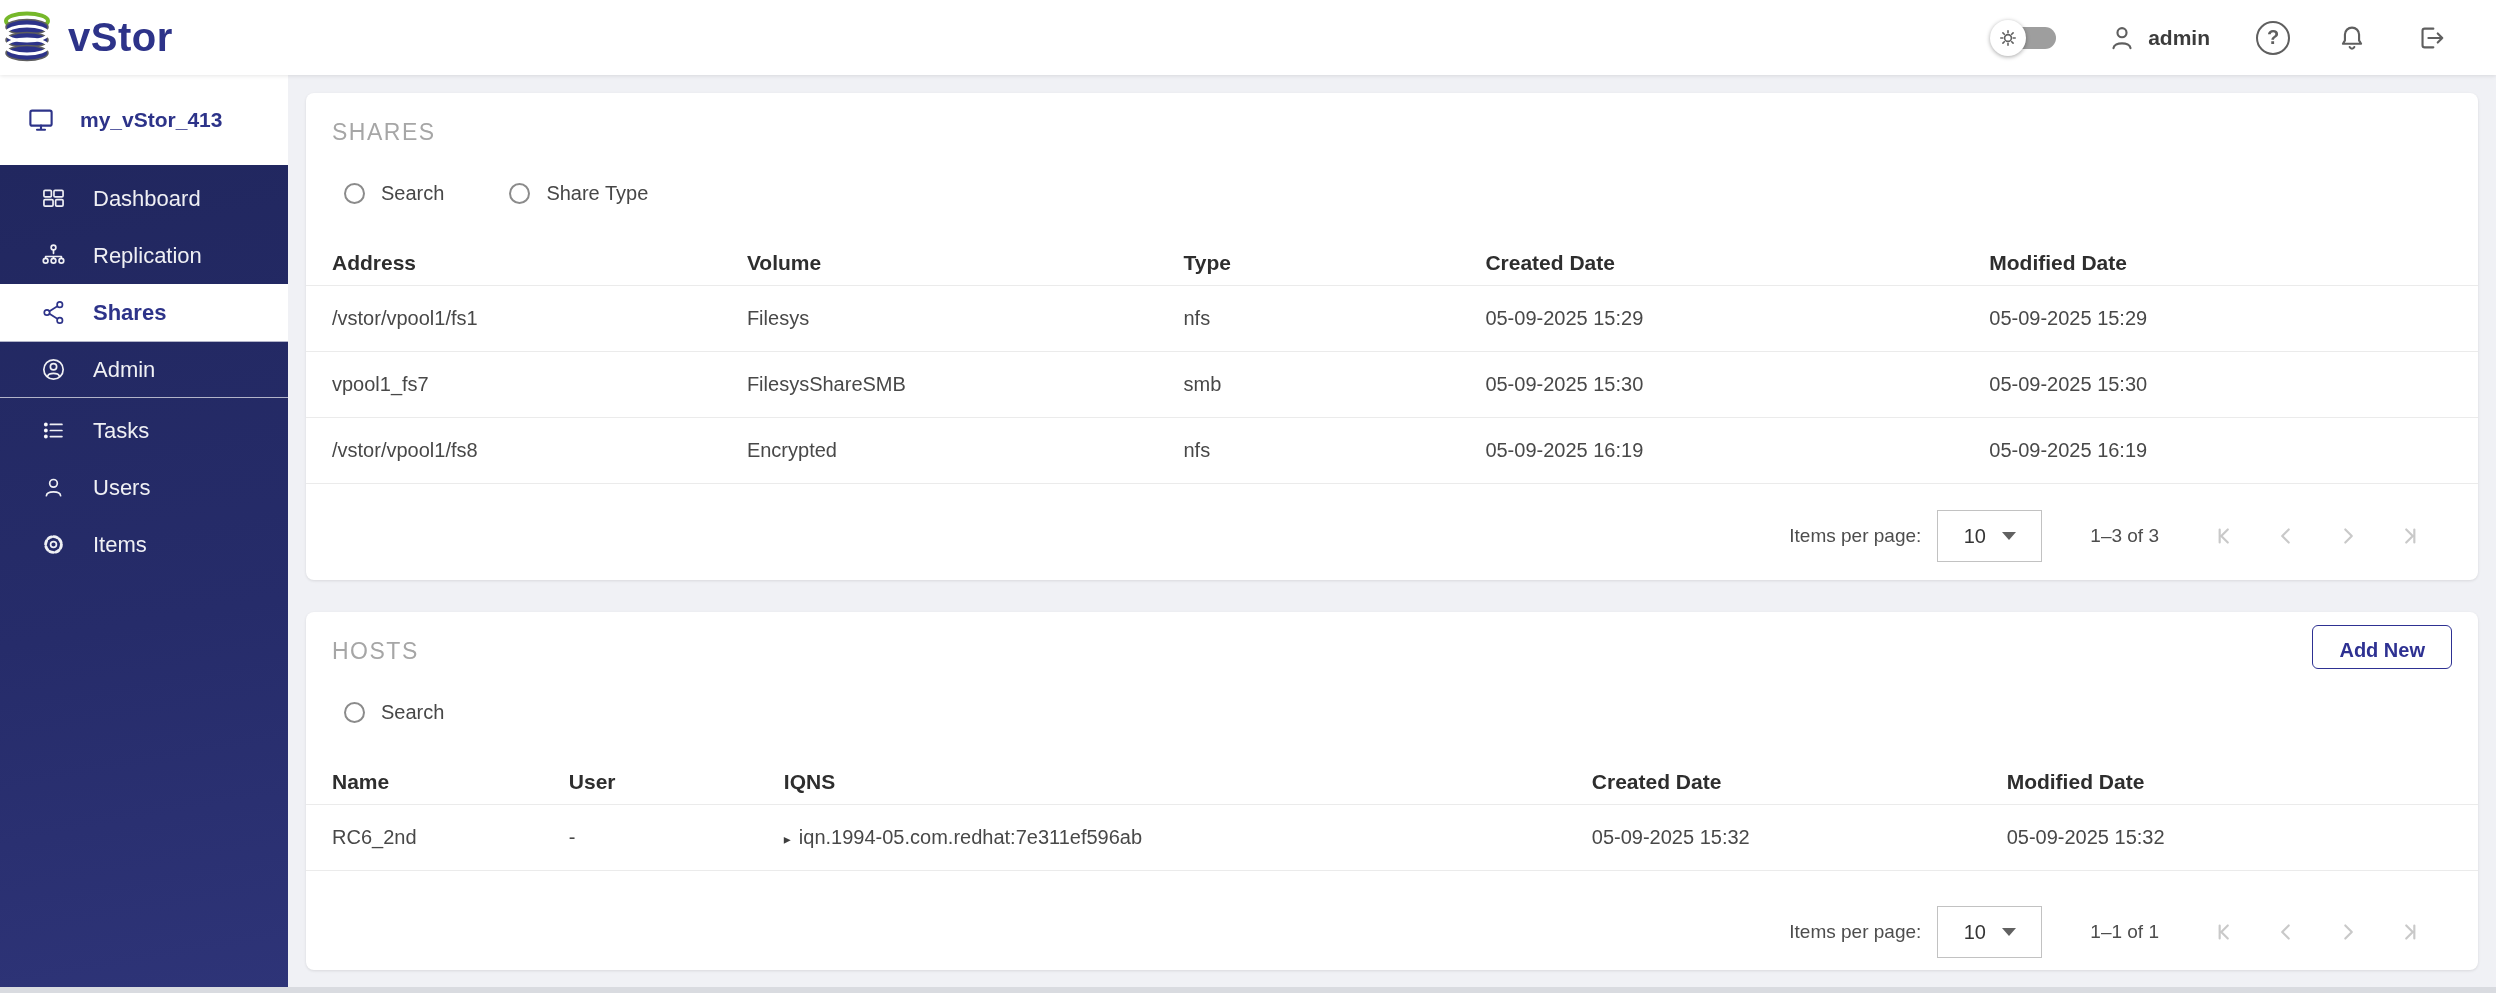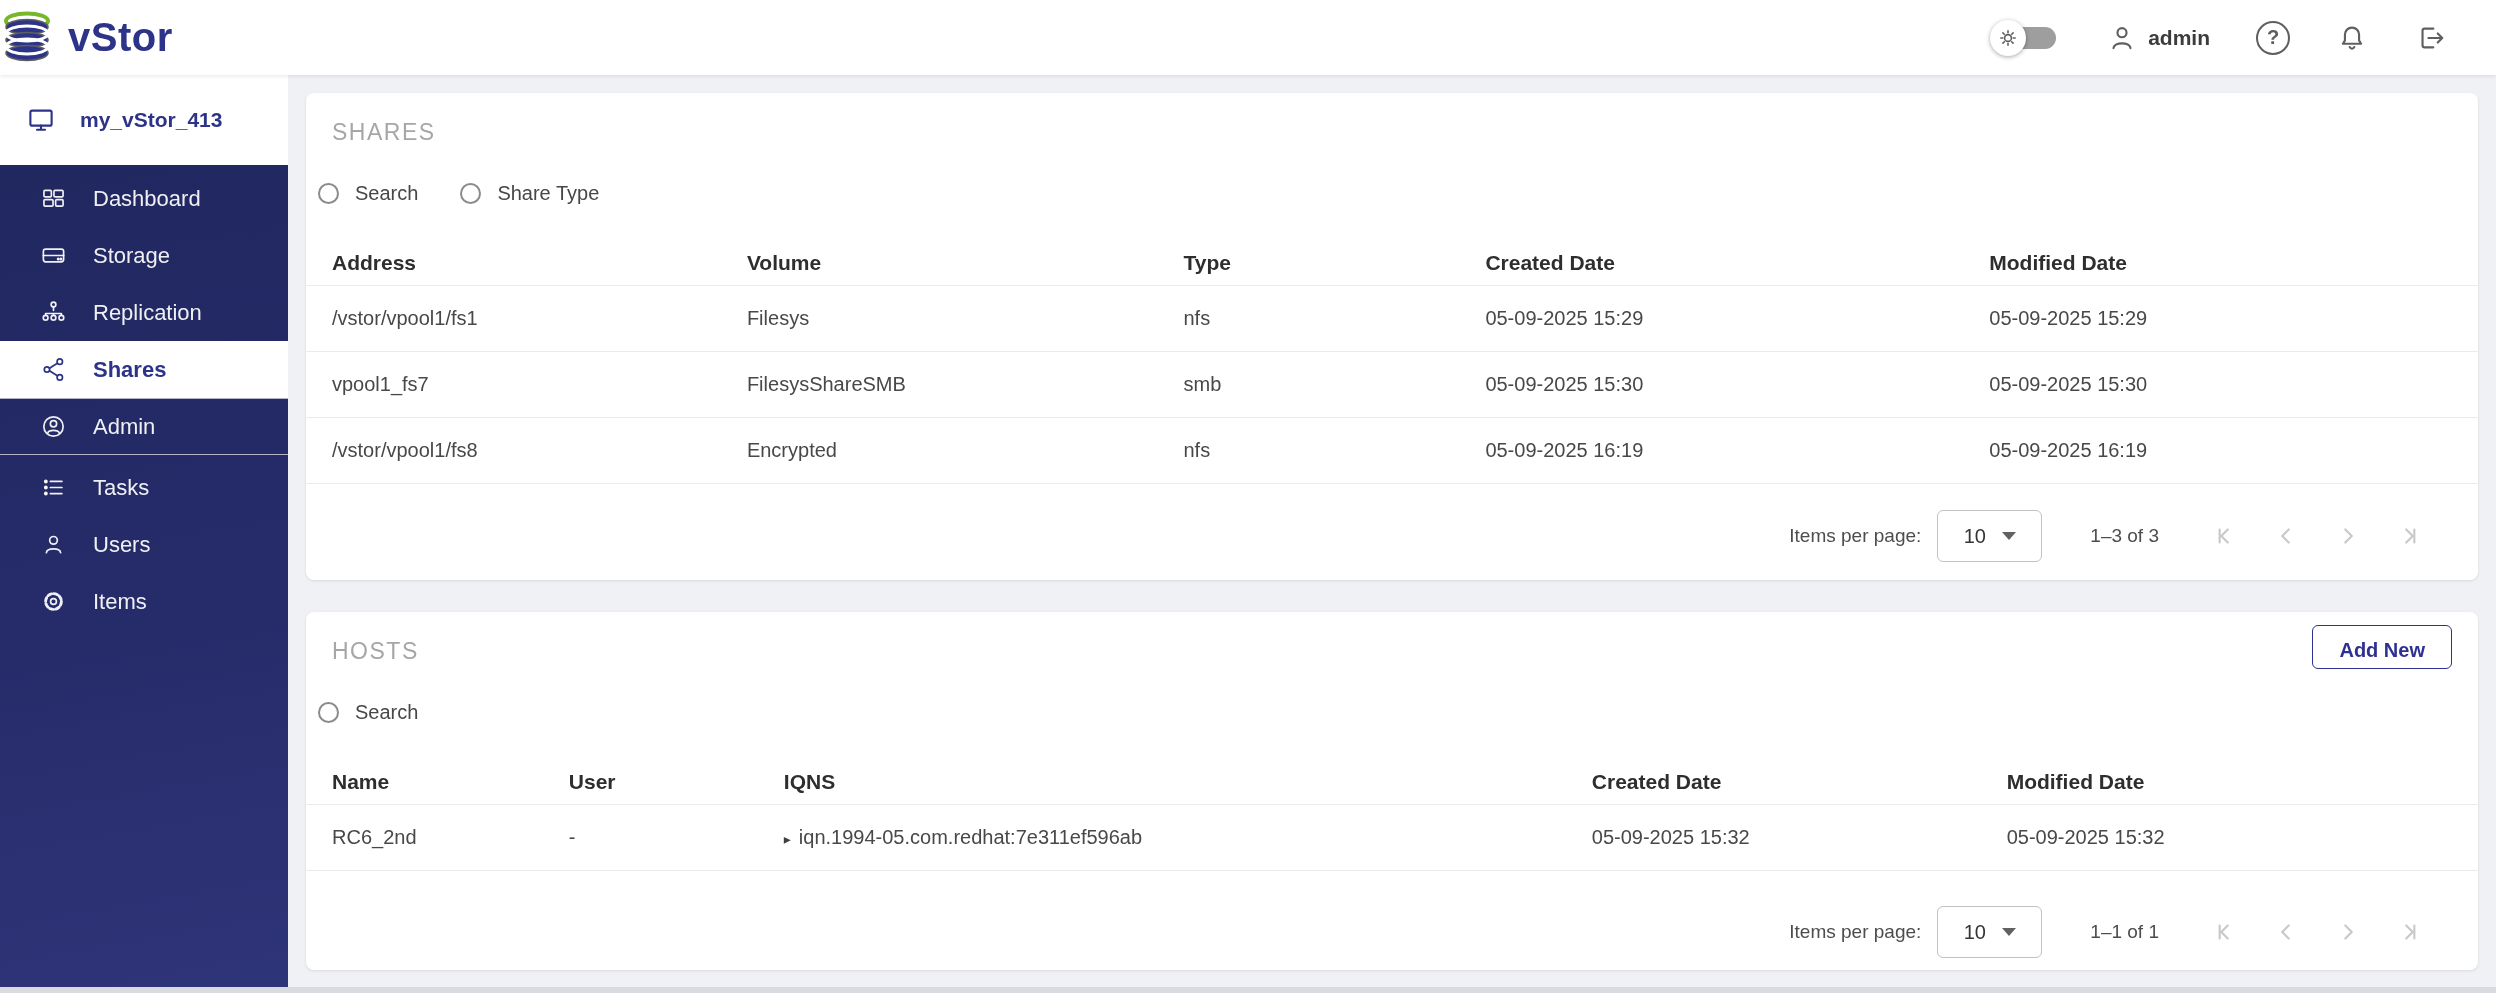--- a/index.html
+++ b/index.html
@@ -56,21 +56,21 @@
   .main{ position:absolute; top:75px; left:288px; width:2208px; height:918px; background:#f0f1f5; }
   .card{
     position:relative; background:#ffffff; border-radius:8px;
     box-shadow:0 1px 3px rgba(0,0,0,0.10); margin:0 18px;
   }
   .card.shares{ margin-top:18px; height:487px; }
   .card.hosts{ margin-top:32px; height:358px; }
   .card-title{
     padding:26px 0 0 26px; font-size:23px; color:#a6a6a6; letter-spacing:1.5px; font-weight:400;
   }
-  .filters{ display:flex; align-items:center; gap:42px; padding:36px 0 0 12px; }
+  .filters{ display:flex; align-items:center; gap:65px; padding:36px 0 0 38px; }
   .filter{ display:flex; align-items:center; gap:16px; cursor:pointer; }
   .radio{
     width:21px; height:21px; border-radius:50%; border:2px solid #8b8b8b; background:#fff; flex:0 0 auto;
   }
   .filter-label{ font-size:20px; color:#474747; }
 
   table{ width:100%; border-collapse:collapse; margin-top:28px; table-layout:fixed; }
   thead th{
     text-align:left; font-size:21px; font-weight:600; color:#2e2e2e;
     padding:18px 10px 10px 0; border-bottom:1px solid #ebebeb;
@@ -86,21 +86,21 @@
   .hosts-table th:nth-child(3){width:37.2%} .hosts-table th:nth-child(4){width:19.1%}
   .hosts-table th:nth-child(5){width:21.7%}
   .caret{ font-size:14px; color:#3e3e3e; margin-right:8px; }
 
   .pagination{
     position:absolute; right:9px; bottom:12px; height:64px;
     display:flex; align-items:center; padding-right:46px;
   }
   .pp-label{ font-size:19px; color:#4d4d4d; margin-right:16px; }
   .pp-select{
-    width:105px; height:52px; border:1px solid #c2c2c2; border-radius:6px;
+    width:105px; height:52px; border:1px solid #c2c2c2; border-radius:0;
     display:flex; align-items:center; justify-content:center; gap:16px; cursor:pointer; background:#fff;
   }
   .pp-select .val{ font-size:20px; color:#343434; }
   .pp-select .tri{
     width:0; height:0; border-left:7px solid transparent; border-right:7px solid transparent;
     border-top:8px solid #616161;
   }
   .pp-range{ font-size:19px; color:#4d4d4d; margin-left:48px; }
   .pager{ display:flex; align-items:center; margin-left:52px; gap:36px; }
   .pager button{ background:none; border:none; cursor:pointer; padding:0; display:flex; }
@@ -185,29 +185,20 @@
     <div class="nav-item">
       <svg viewBox="0 0 24 24">
         <rect x="3.5" y="4.8" width="6.6" height="5.8" rx="1"></rect>
         <rect x="12.4" y="4.8" width="8.1" height="5.8" rx="1"></rect>
         <rect x="3.5" y="13" width="8.1" height="5.8" rx="1"></rect>
         <rect x="13.9" y="13" width="6.6" height="5.8" rx="1"></rect>
       </svg>
       <span>Dashboard</span>
     </div>
 
-    <div class="nav-item">
-      <svg viewBox="0 0 24 24">
-        <rect x="3" y="6.4" width="18" height="11.2" rx="2"></rect>
-        <path d="M3 12h18"></path>
-        <circle cx="16.2" cy="15.1" r="0.6" fill="currentColor"></circle>
-        <circle cx="18.6" cy="15.1" r="0.6" fill="currentColor"></circle>
-      </svg>
-      <span>Storage</span>
-    </div>
 
     <div class="nav-item">
       <svg viewBox="0 0 24 24">
         <circle cx="12" cy="4.9" r="2.1"></circle>
         <path d="M12 7v3.1M5 14.3v-1.4h14v1.4M12 14.3v-1.4"></path>
         <circle cx="5" cy="16.6" r="2.1"></circle>
         <circle cx="12" cy="16.6" r="2.1"></circle>
         <circle cx="19" cy="16.6" r="2.1"></circle>
       </svg>
       <span>Replication</span>

